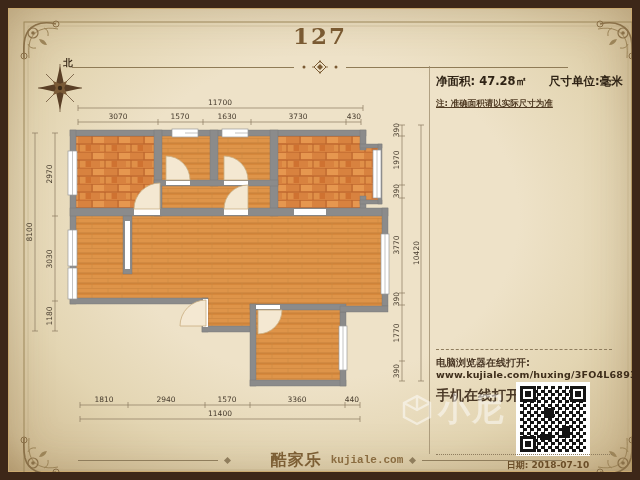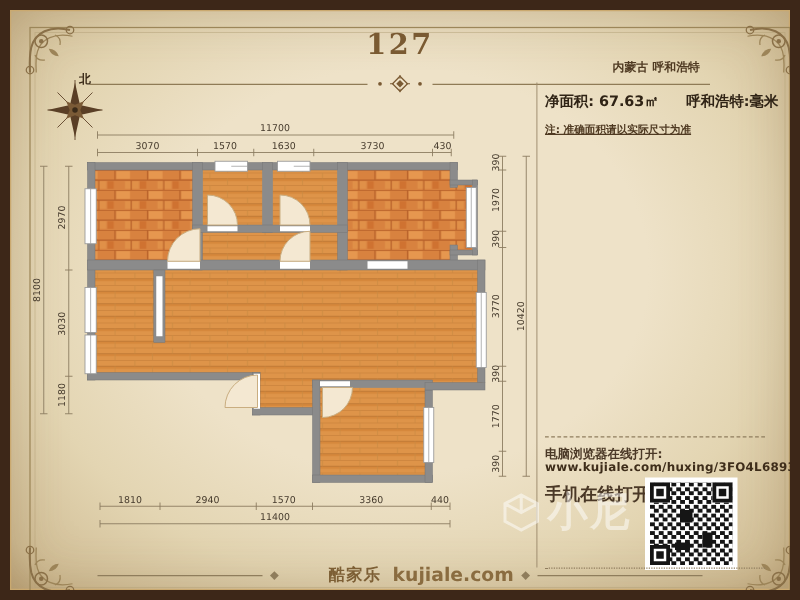--- a/index.html
+++ b/index.html
@@ -32,22 +32,22 @@
     background-size:7px 7px;}
   .qr .finder{position:absolute;width:16px;height:16px;border:3px solid #151515;background:#fff;box-sizing:border-box;}
   .qr .finder::after{content:"";position:absolute;left:2px;top:2px;width:6px;height:6px;background:#151515;}
   .qr .f-tl{left:0;top:0;} .qr .f-tr{right:0;top:0;} .qr .f-bl{left:0;bottom:0;}
   .qr .patch{position:absolute;background:#151515;}
   .dots2{left:428px;right:20px;top:446px;border-top:1px dotted #8f7d5e;height:0;}
   .date{left:460px;top:451px;width:160px;text-align:center;font-size:9px;font-weight:bold;color:#6b4e28;}
   .footer{left:70px;right:70px;top:443px;height:18px;display:flex;align-items:center;gap:7px;}
   .footer .line{flex:1;height:1px;background:#8f7d5c;}
   .footer .dia{width:5px;height:5px;background:#8f7d5c;transform:rotate(45deg);}
-  .brand{font-size:13px;font-weight:bold;color:#7d5f35;letter-spacing:1px;padding-left:34px;}
-  .branddomain{font-size:15px;font-weight:bold;color:#8a6c40;margin-left:2px;}
+  .brand{font-size:16px;font-weight:bold;color:#7d5f35;letter-spacing:1px;padding-left:34px;}
+  .branddomain{font-size:11px;font-weight:bold;color:#8a6c40;margin-left:2px;font-family:Liberation Mono, monospace;}
   .watermark{left:392px;top:380px;display:flex;align-items:center;gap:4px;opacity:.5;pointer-events:none;}
   .watermark .wmtext{font-size:32px;font-weight:bold;color:#ffffff;letter-spacing:2px;}
   svg text{font-family:"DejaVu Sans",sans-serif;}
 </style>
 </head>
 <body>
 
 <div class="page">
 
   <svg class="abs" style="left:0;top:0;" width="640" height="480" viewBox="0 0 640 480">
@@ -218,27 +218,26 @@
     <svg width="42" height="14" viewBox="0 0 42 14">
       <circle cx="5" cy="7" r="1.5" fill="#7a5a33"></circle>
       <path d="M21 1 L27 7 L21 13 L15 7 Z" fill="none" stroke="#7a5a33" stroke-width="1"></path>
       <path d="M21 4 L24 7 L21 10 L18 7 Z" fill="#7a5a33"></path>
       <path d="M21 0 V3 M21 11 V14 M13 7 H16 M26 7 H29" stroke="#7a5a33" stroke-width=".8"></path>
       <circle cx="37" cy="7" r="1.5" fill="#7a5a33"></circle>
     </svg>
     <span class="line"></span>
   </div>
 
-  <div class="abs region">内蒙古 呼和浩特</div>
   <div class="abs vdiv"></div>
   <div class="abs arearow">
     <span>净面积:</span>
-    <span>67.63㎡</span>
+    <span>47.28㎡</span>
     <span class="gap"></span>
-    <span>呼和浩特:毫米</span>
+    <span>尺寸单位:毫米</span>
   </div>
   <div class="abs note">注: 准确面积请以实际尺寸为准</div>
 
   <div class="abs dash1"></div>
   <div class="abs pclabel">电脑浏览器在线打开:</div>
   <div class="abs url">www.kujiale.com/huxing/3FO4L6893WU3</div>
   <div class="abs mobilelabel">手机在线打开:</div>
 
   <div class="abs qr">
     <div class="mods">
@@ -252,20 +251,21 @@
   </div>
 
   <div class="abs watermark">
     <svg width="34" height="34" viewBox="0 0 34 34">
       <path d="M17 3 L30 10 V24 L17 31 L4 24 V10 Z M17 3 V17 M4 10 L17 17 L30 10" fill="none" stroke="#ffffff" stroke-width="2.4"></path>
     </svg>
     <span class="wmtext">小尼</span>
   </div>
 
   <div class="abs dots2"></div>
+  <div class="abs date">日期: 2018-07-10</div>
 
   <div class="abs footer">
     <span class="line"></span>
     <span class="dia"></span>
     <span class="brand">酷家乐</span>
     <span class="branddomain">kujiale.com</span>
     <span class="dia"></span>
     <span class="line"></span>
   </div>
 

